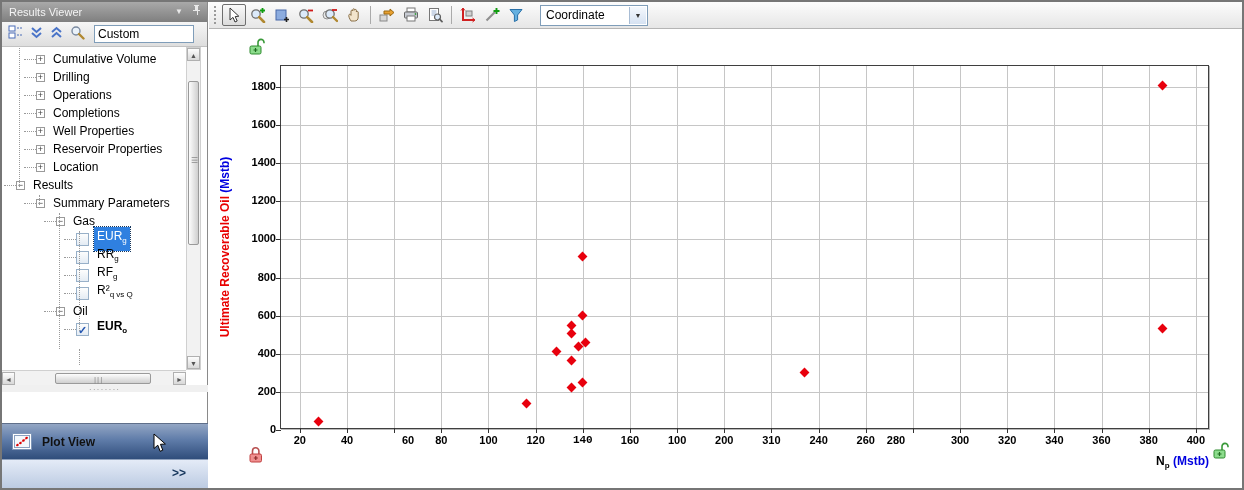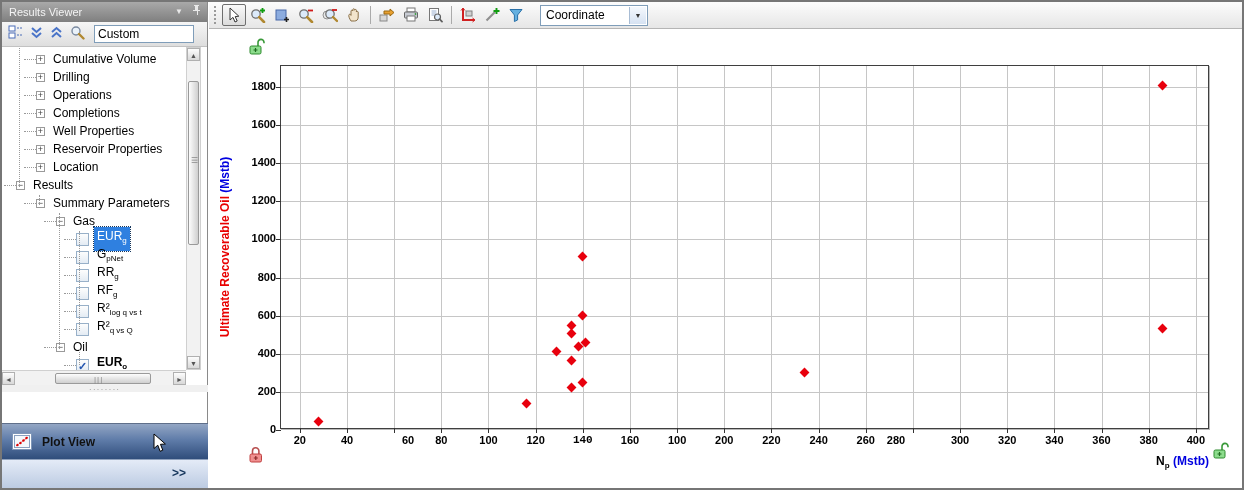--- a/index.html
+++ b/index.html
@@ -194,36 +194,26 @@
           <span class="lab">Gas</span>
         </div>
         <div class="trow" style="padding-left: 62px;">
           <span class="stub"></span>
           <span class="cb"></span>
           <span class="lab sel">EUR<sub>g</sub></span>
         </div>
         <div class="trow" style="padding-left: 62px;">
           <span class="stub"></span>
           <span class="cb"></span>
-          <span class="lab">G<sub>pNet</sub></span>
-        </div>
-        <div class="trow" style="padding-left: 62px;">
-          <span class="stub"></span>
-          <span class="cb"></span>
           <span class="lab">RR<sub>g</sub></span>
         </div>
         <div class="trow" style="padding-left: 62px;">
           <span class="stub"></span>
           <span class="cb"></span>
           <span class="lab">RF<sub>g</sub></span>
-        </div>
-        <div class="trow" style="padding-left: 62px;">
-          <span class="stub"></span>
-          <span class="cb"></span>
-          <span class="lab">R²<sub>log q vs t</sub></span>
         </div>
         <div class="trow" style="padding-left: 62px;">
           <span class="stub"></span>
           <span class="cb"></span>
           <span class="lab">R²<sub>q vs Q</sub></span>
         </div>
         <div class="trow" style="padding-left: 42px;">
           <span class="stub"></span>
           <span class="exp">−</span>
           <span class="lab">Oil</span>
@@ -415,21 +405,21 @@
         <div class="tmx" style="left: 348.964px;"></div>
         <div class="tlx" style="left: 328.964px;">160</div>
         <div class="gv" style="left: 396.122px;"></div>
         <div class="tmx" style="left: 396.122px;"></div>
         <div class="tlx" style="left: 376.122px;">100</div>
         <div class="gv" style="left: 443.279px;"></div>
         <div class="tmx" style="left: 443.279px;"></div>
         <div class="tlx" style="left: 423.279px;">200</div>
         <div class="gv" style="left: 490.437px;"></div>
         <div class="tmx" style="left: 490.437px;"></div>
-        <div class="tlx" style="left: 470.437px;">220</div>
+        <div class="tlx" style="left: 470.437px;">310</div>
         <div class="gv" style="left: 537.594px;"></div>
         <div class="tmx" style="left: 537.594px;"></div>
         <div class="tlx" style="left: 517.594px;">240</div>
         <div class="gv" style="left: 584.751px;"></div>
         <div class="tmx" style="left: 584.751px;"></div>
         <div class="tlx" style="left: 564.751px;">260</div>
         <div class="gv" style="left: 631.909px;"></div>
         <div class="tmx" style="left: 631.909px;"></div>
         <div class="tlx" style="left: 595px;">280</div>
         <div class="gv" style="left: 679.066px;"></div>

